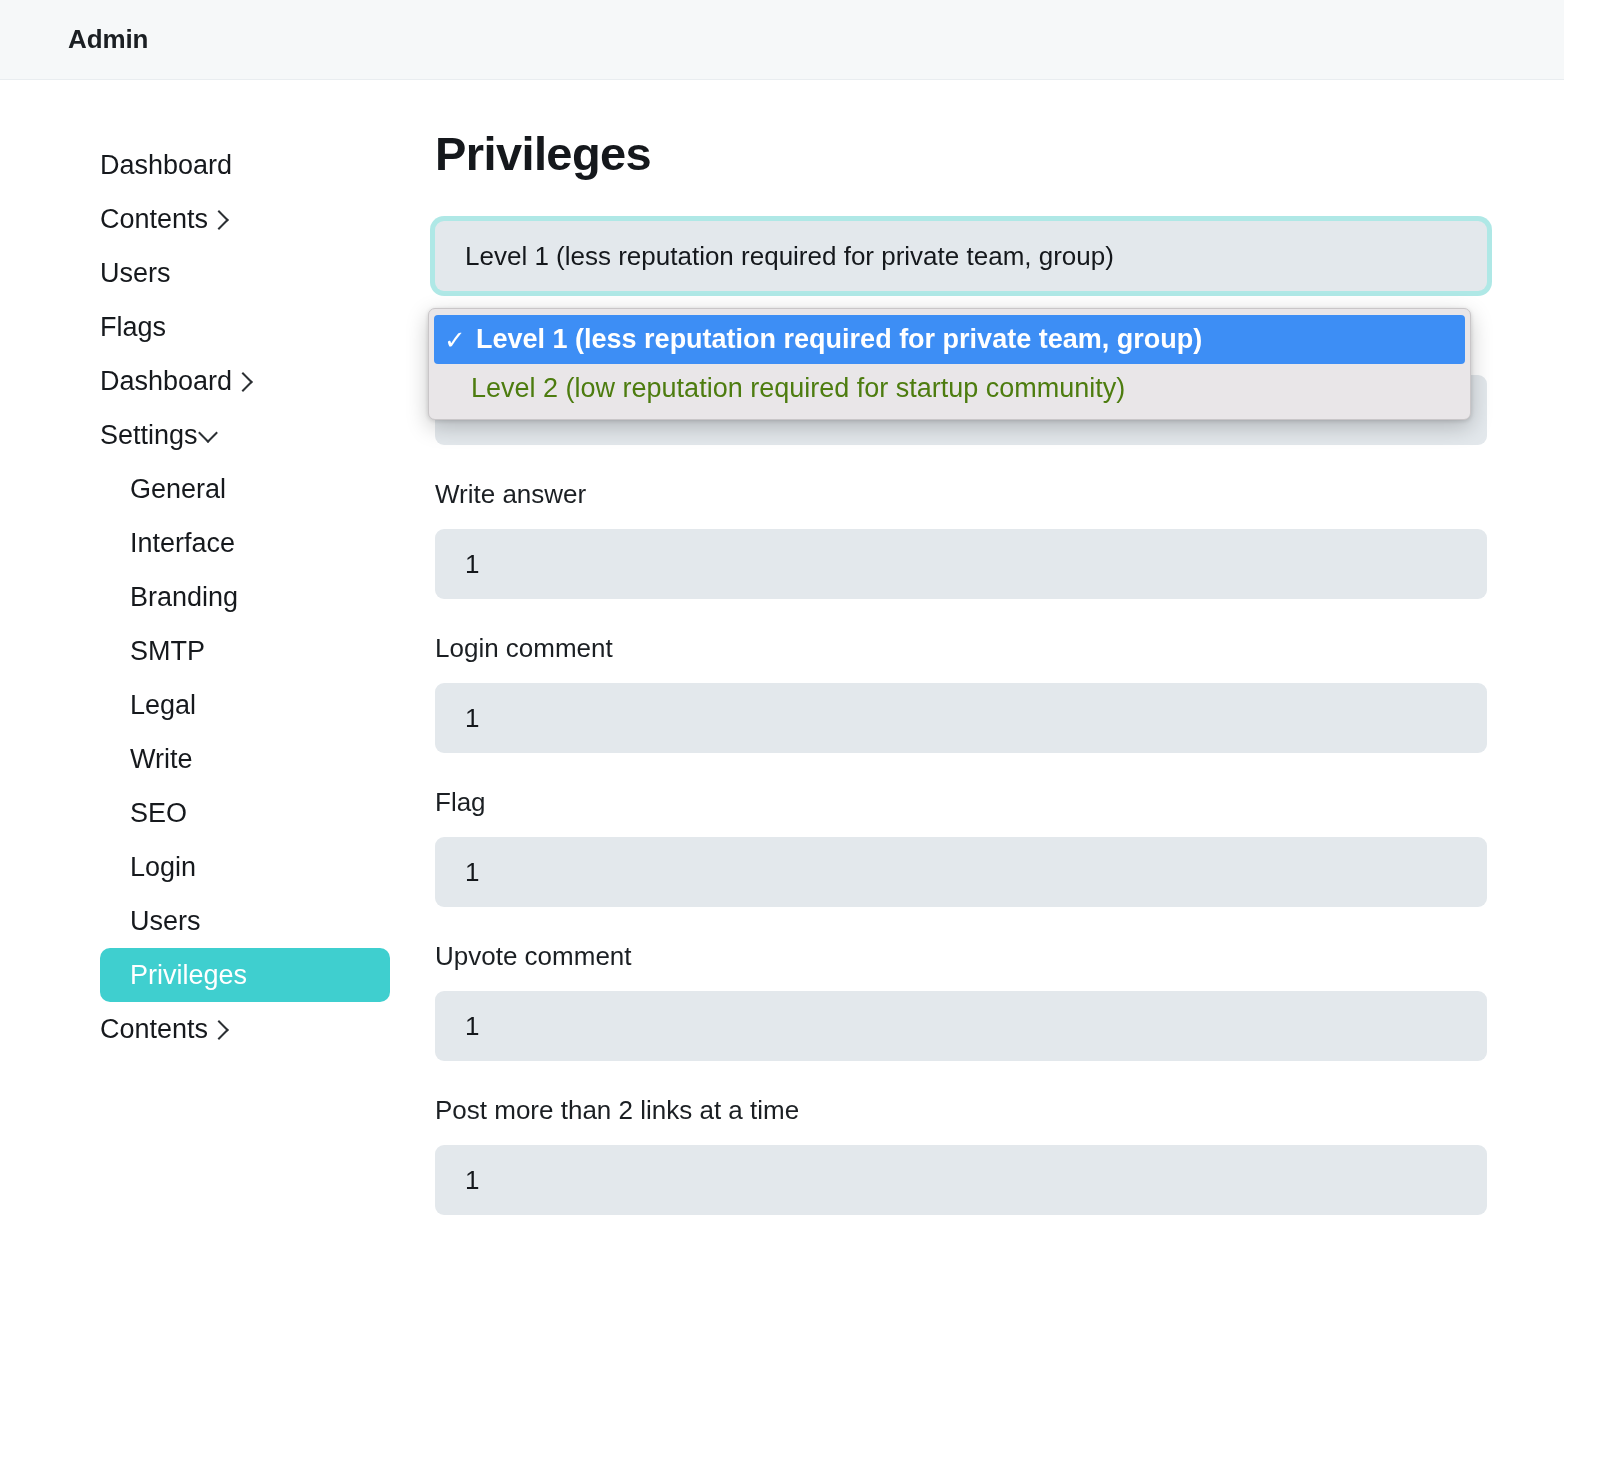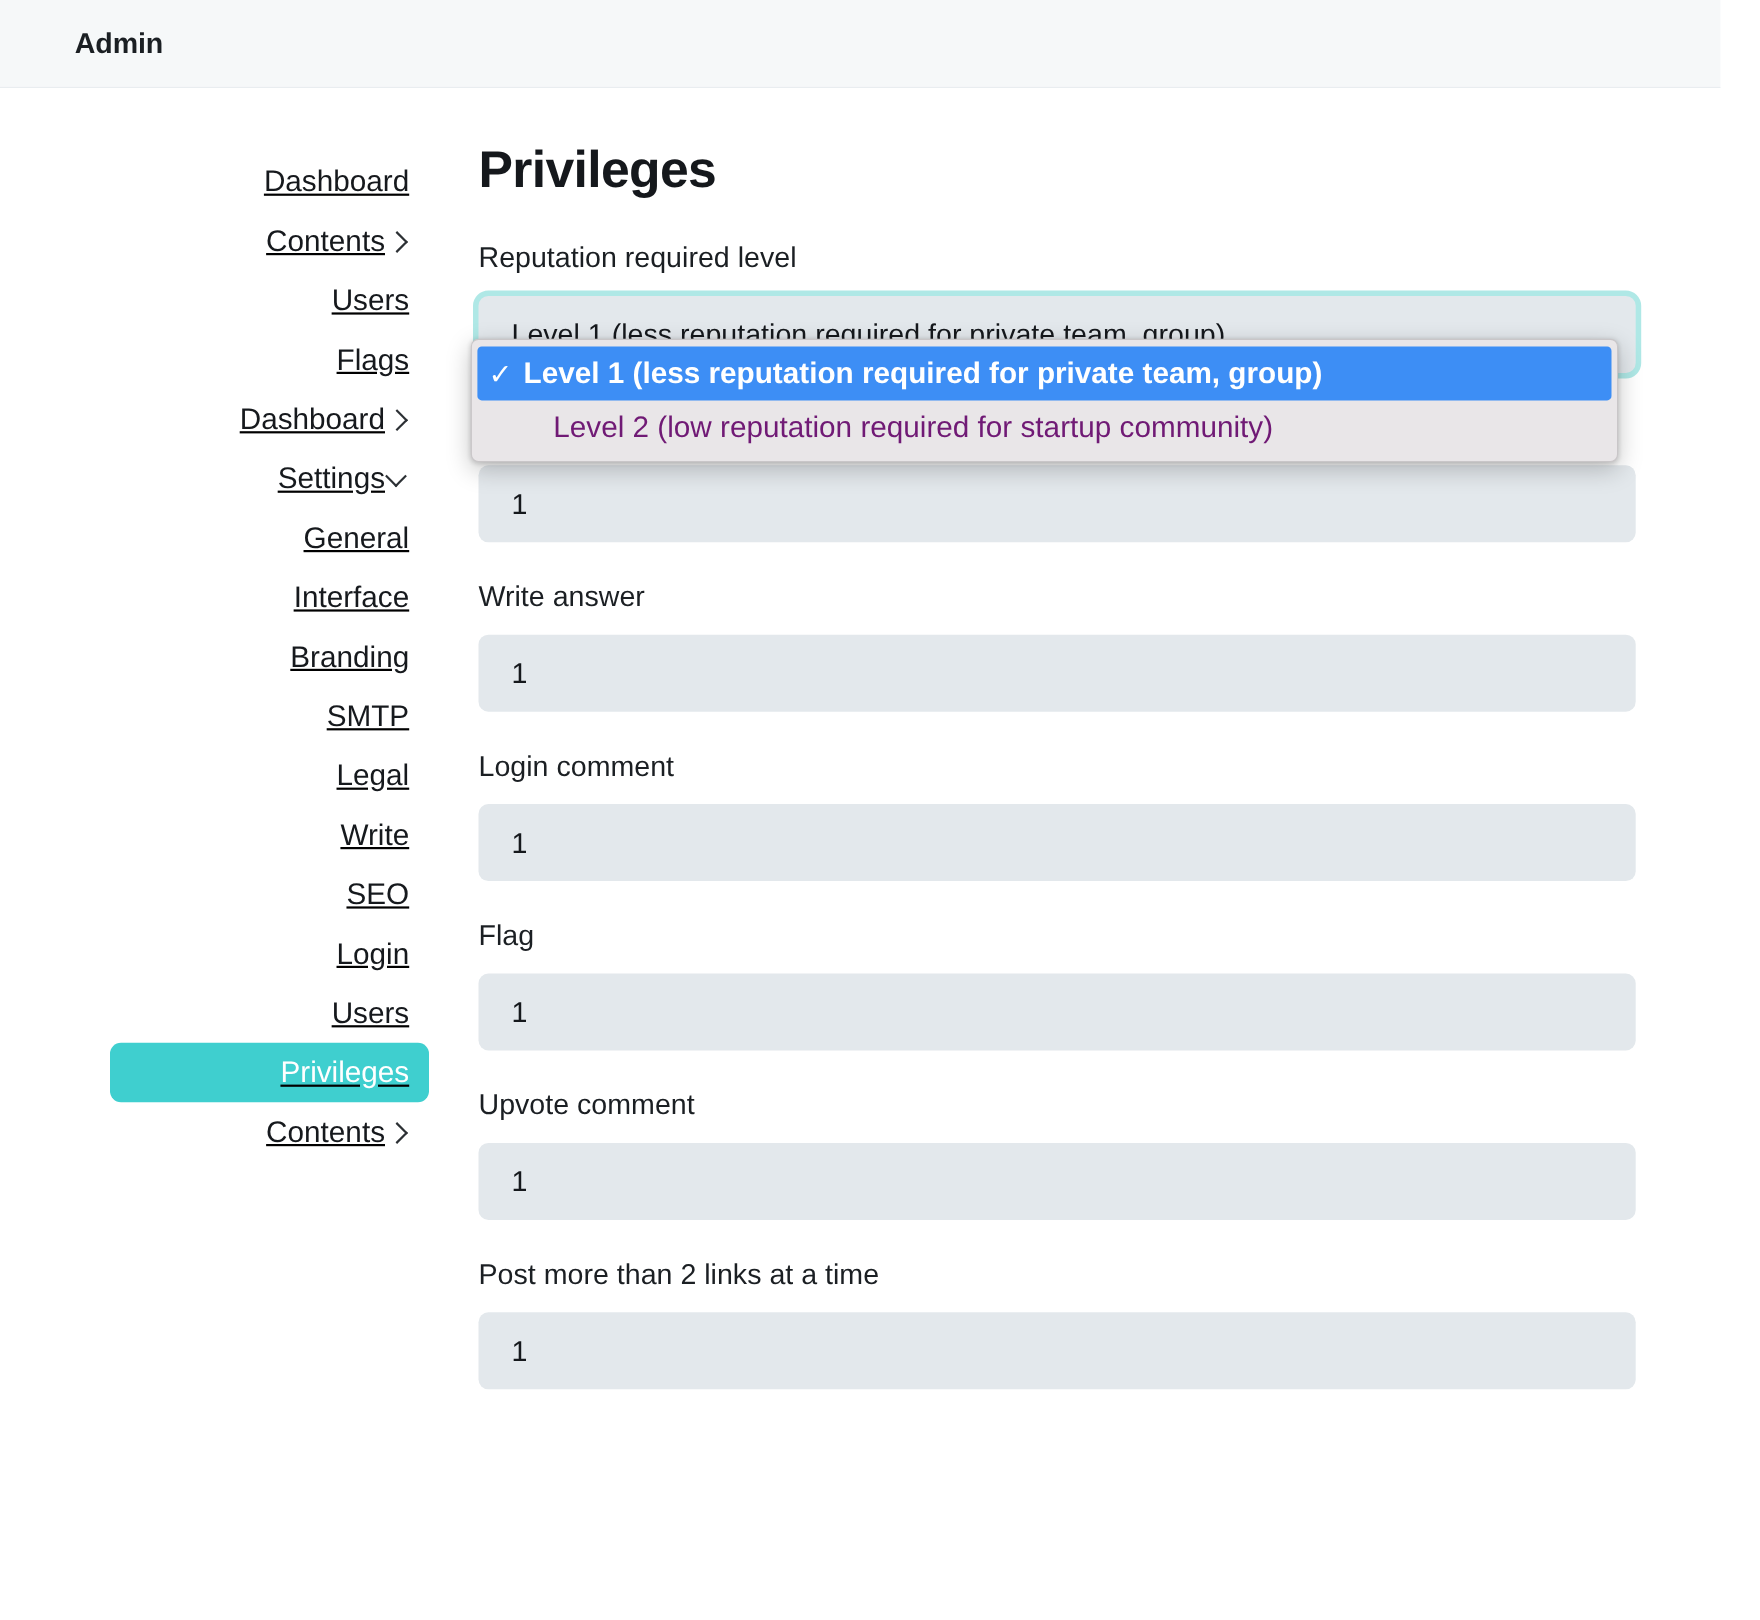--- a/index.html
+++ b/index.html
@@ -46,27 +46,26 @@
     width: 420px;
     height: 1392px;
     background: #ffffff;
     padding-top: 57px;
   }
 
   .nav-item {
     position: relative;
     display: flex;
     align-items: center;
-    justify-content: flex-end;
+    justify-content: flex-start;
     height: 54px;
     margin: 0 30px 0 70px;
     padding: 0 18px 0 30px;
     border-radius: 10px;
     cursor: pointer;
-    text-decoration: underline;
   }
   .nav-item .label {
     font-size: 27px;
     color: #16191d;
     line-height: 1;
     white-space: nowrap;
   }
   .nav-item.sub {
     margin-left: 100px;
     margin-right: 30px;
@@ -174,24 +173,23 @@
     padding: 6px 0;
     box-shadow: 0 7px 22px rgba(0,0,0,0.22), 0 1px 4px rgba(0,0,0,0.14);
     z-index: 50;
   }
   .dd-option {
     height: 49px;
     display: flex;
     align-items: center;
     padding: 0 12px 0 10px;
     font-size: 27px;
-    color: #701a75;
+    color: #4d7c0f;
     white-space: nowrap;
     cursor: default;
-    margin-left: 32px;
   }
   .dd-option .tick {
     width: 32px;
     flex: 0 0 32px;
     font-size: 26px;
     color: #121212;
     text-align: left;
     line-height: 1;
   }
   .dd-option.selected {
@@ -267,21 +265,20 @@
       <div class="nav-item">
         <span class="label">Contents</span>
         <span class="chev"></span>
       </div>
     </nav>
 
   <main class="main">
     <h1 class="page-title">Privileges</h1>
 
     <div class="field">
-      <div class="field-label">Reputation required level</div>
       <div class="select-wrap">
         <div class="select-control">Level 1 (less reputation required for private team, group)</div>
       </div>
     </div>
 
     <div id="field-list">
         <div class="field">
           <div class="field-label">Ask question</div>
           <div class="text-input">1</div>
         </div>

